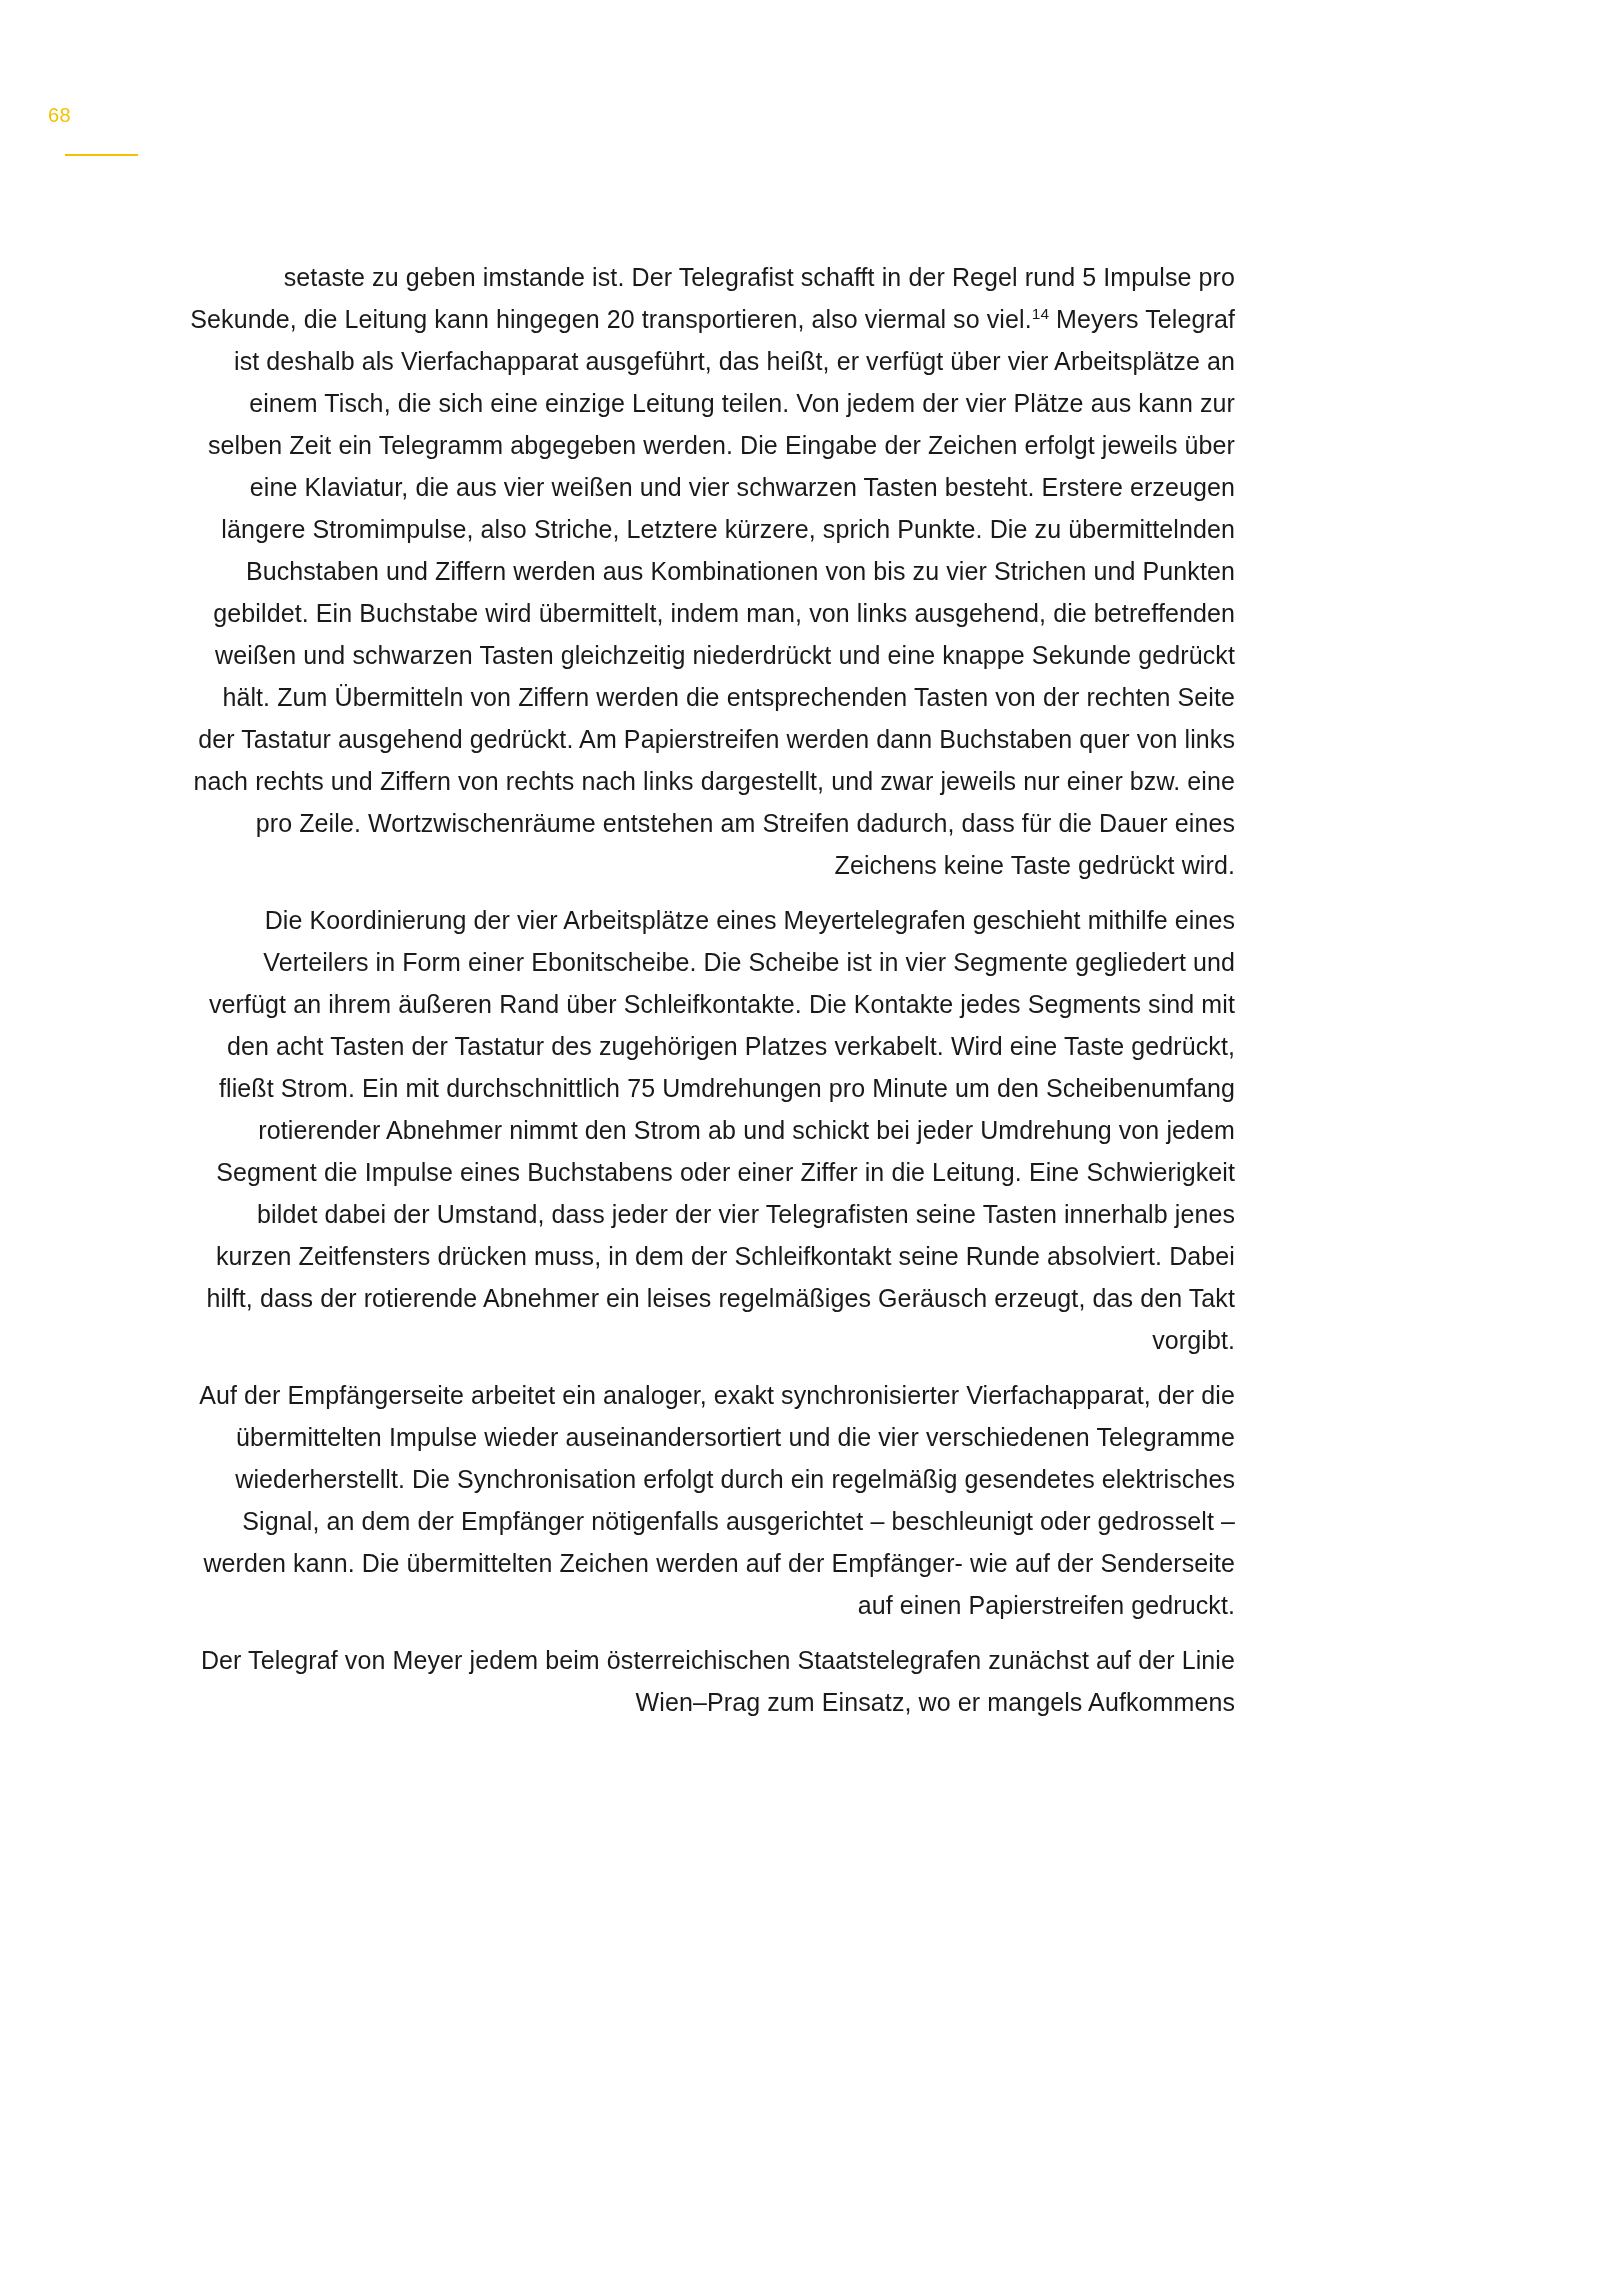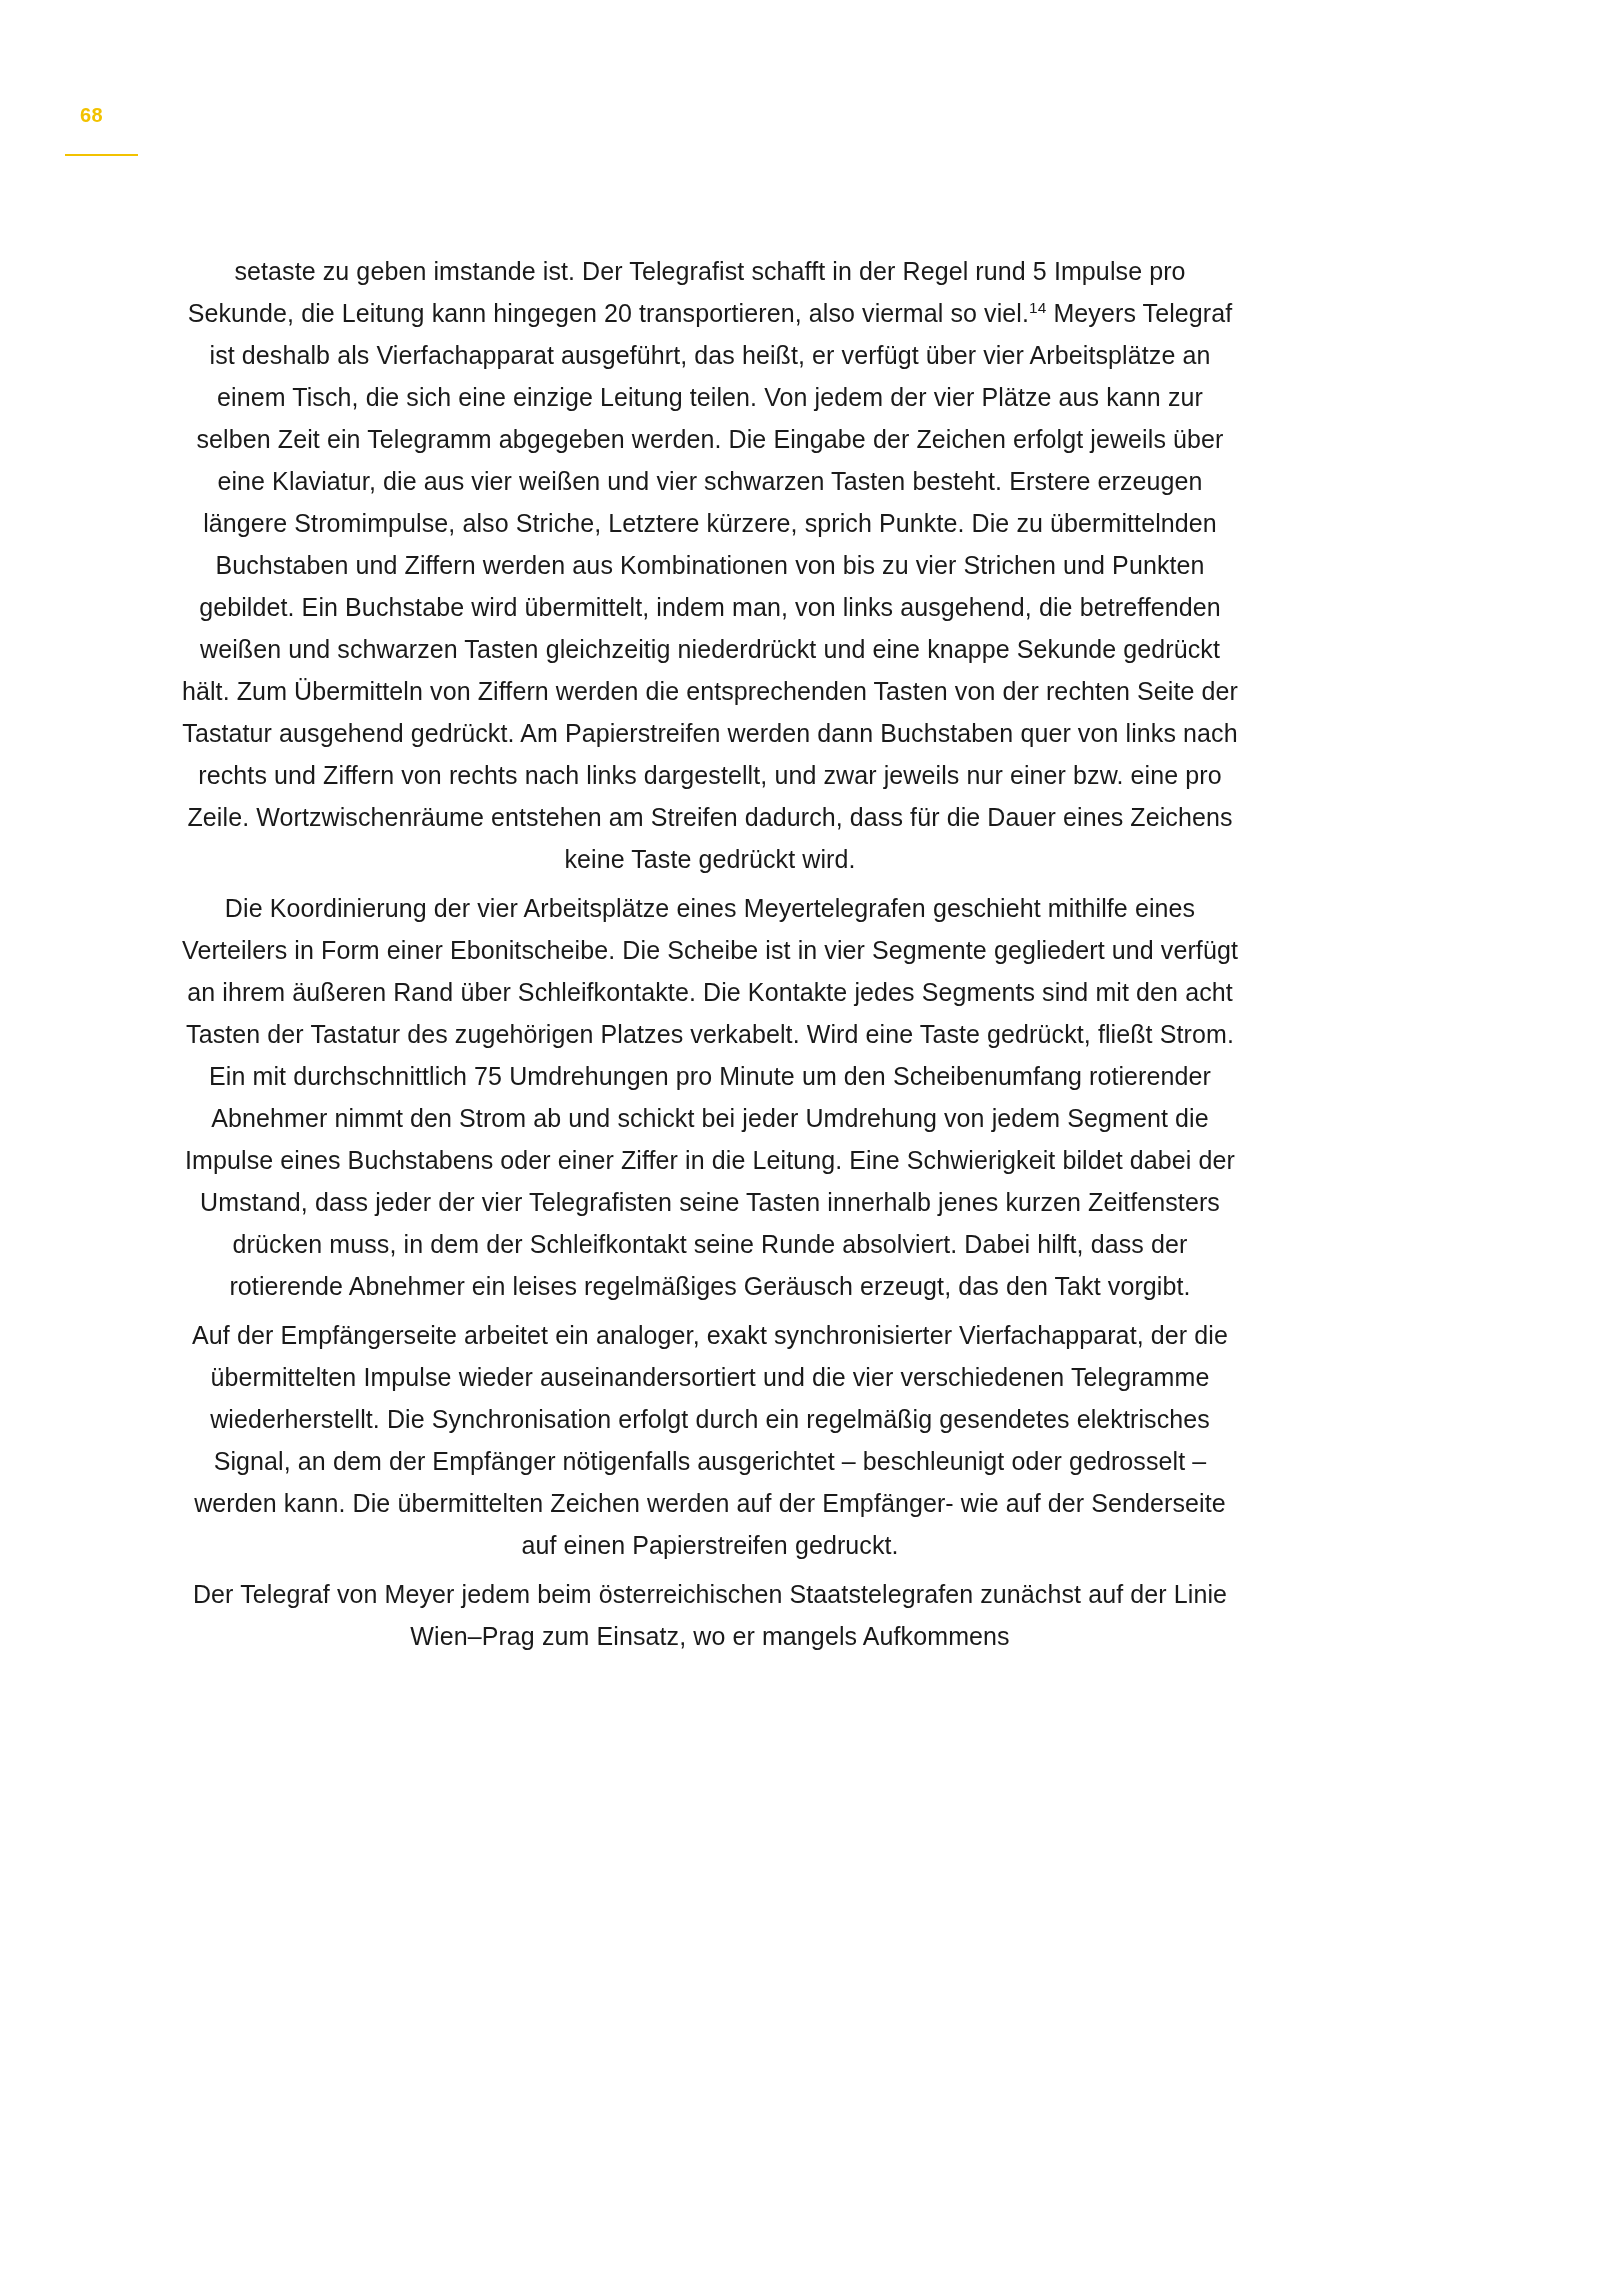--- a/index.html
+++ b/index.html
@@ -10,48 +10,47 @@
   .page {
     position: relative;
     width: 1618px;
     height: 2284px;
     background: #ffffff;
     font-family: "Liberation Sans", sans-serif;
     overflow: hidden;
   }
   .page-number {
     position: absolute;
-    left: 80px;
+    left: 48px;
     top: 104px;
     font-size: 20px;
     color: #f2c200;
     letter-spacing: 0.4px;
-    font-weight: bold;
   }
   .page-rule {
     position: absolute;
     left: 65px;
     top: 154px;
     width: 73px;
     height: 2.4px;
     background: #f2c200;
   }
   .textblock {
     position: absolute;
     left: 172px;
     top: 243px;
     width: 1076px;
   }
   .para {
-    margin: 7px;
+    margin: 13px;
     font-size: 25px;
     line-height: 42px;
     color: #1a1a1a;
     letter-spacing: 0.1px;
-    text-align: center;
+    text-align: right;
     font-weight: 400;
   }
   .para sup {
     font-size: 15.4px;
     vertical-align: super;
     line-height: 0;
   }
 </style>
 </head>
 <body>

